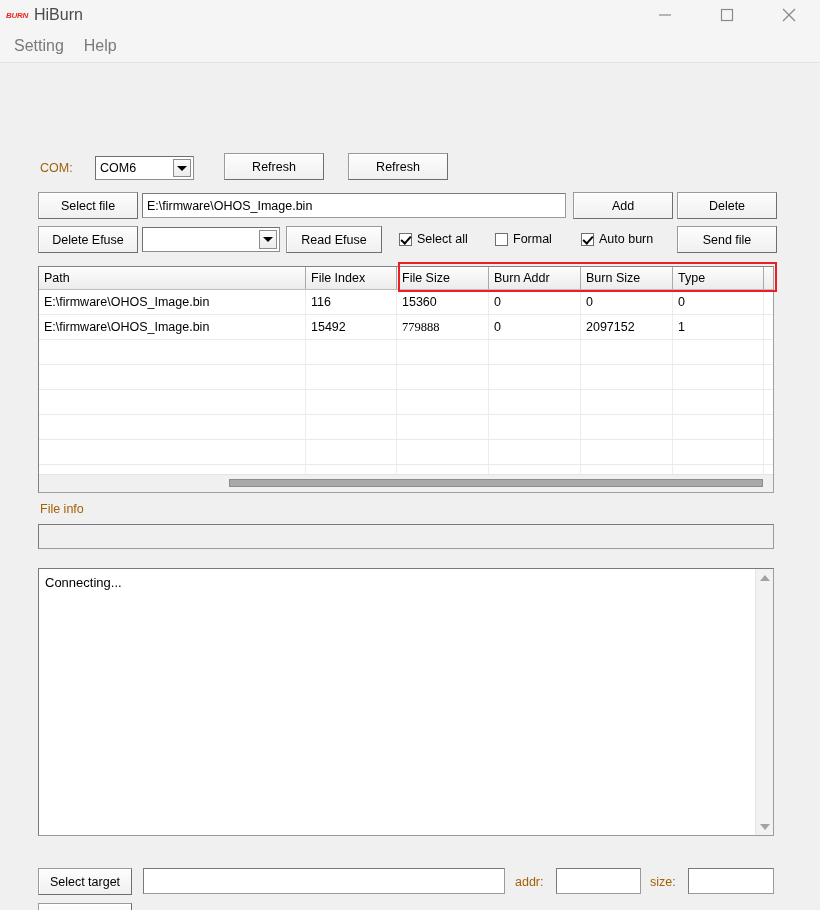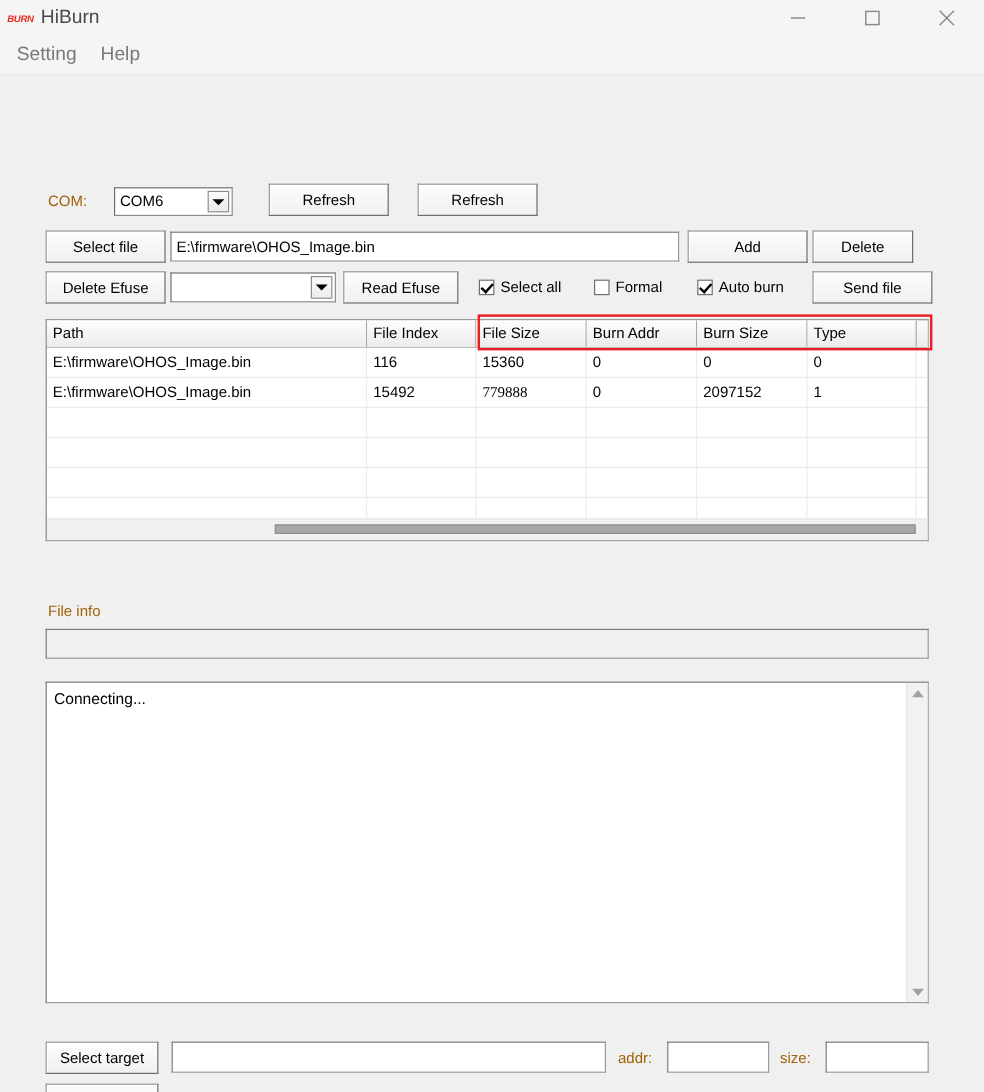--- a/index.html
+++ b/index.html
@@ -188,21 +188,21 @@
     border-width: 0 2px 2px 0;
     transform: rotate(42deg);
   }
 
   
   .listview {
     position: absolute;
     left: 38px;
     top: 203px;
     width: 736px;
-    height: 185px;
+    height: 227px;
     background: #fff;
     border: 1px solid #a0a0a0;
     border-top-color: #828282;
     border-left-color: #828282;
     box-sizing: border-box;
     overflow: hidden;
   }
   .lv-head {
     display: flex;
     height: 22px;
@@ -368,21 +368,21 @@
     <span class="arrowbox">
         <span class="caret-down"></span>
       </span>
   </div>
   <div class="btn" style="left:224px; top:90px; width:100px; height:27px;">Refresh</div>
   <div class="btn" style="left:348px; top:90px; width:100px; height:27px;">Refresh</div>
 
   <div class="btn" style="left:38px; top:129px; width:100px; height:27px;">Select file</div>
   <div class="txt" style="left:142px; top:130px; width:424px; height:25px;">E:\firmware\OHOS_Image.bin</div>
   <div class="btn" style="left:573px; top:129px; width:100px; height:27px;">Add</div>
-  <div class="btn" style="left:677px; top:129px; width:84px; height:27px;">Delete</div>
+  <div class="btn" style="left:677px; top:129px; width:100px; height:27px;">Delete</div>
 
   <div class="btn" style="left:38px; top:163px; width:100px; height:27px;">Delete Efuse</div>
   <div class="combo" style="left:142px; top:164px; width:138px; height:25px;">
     <span></span>
     <span class="arrowbox">
         <span class="caret-down"></span>
       </span>
   </div>
   <div class="btn" style="left:286px; top:163px; width:96px; height:27px;">Read Efuse</div>
 

